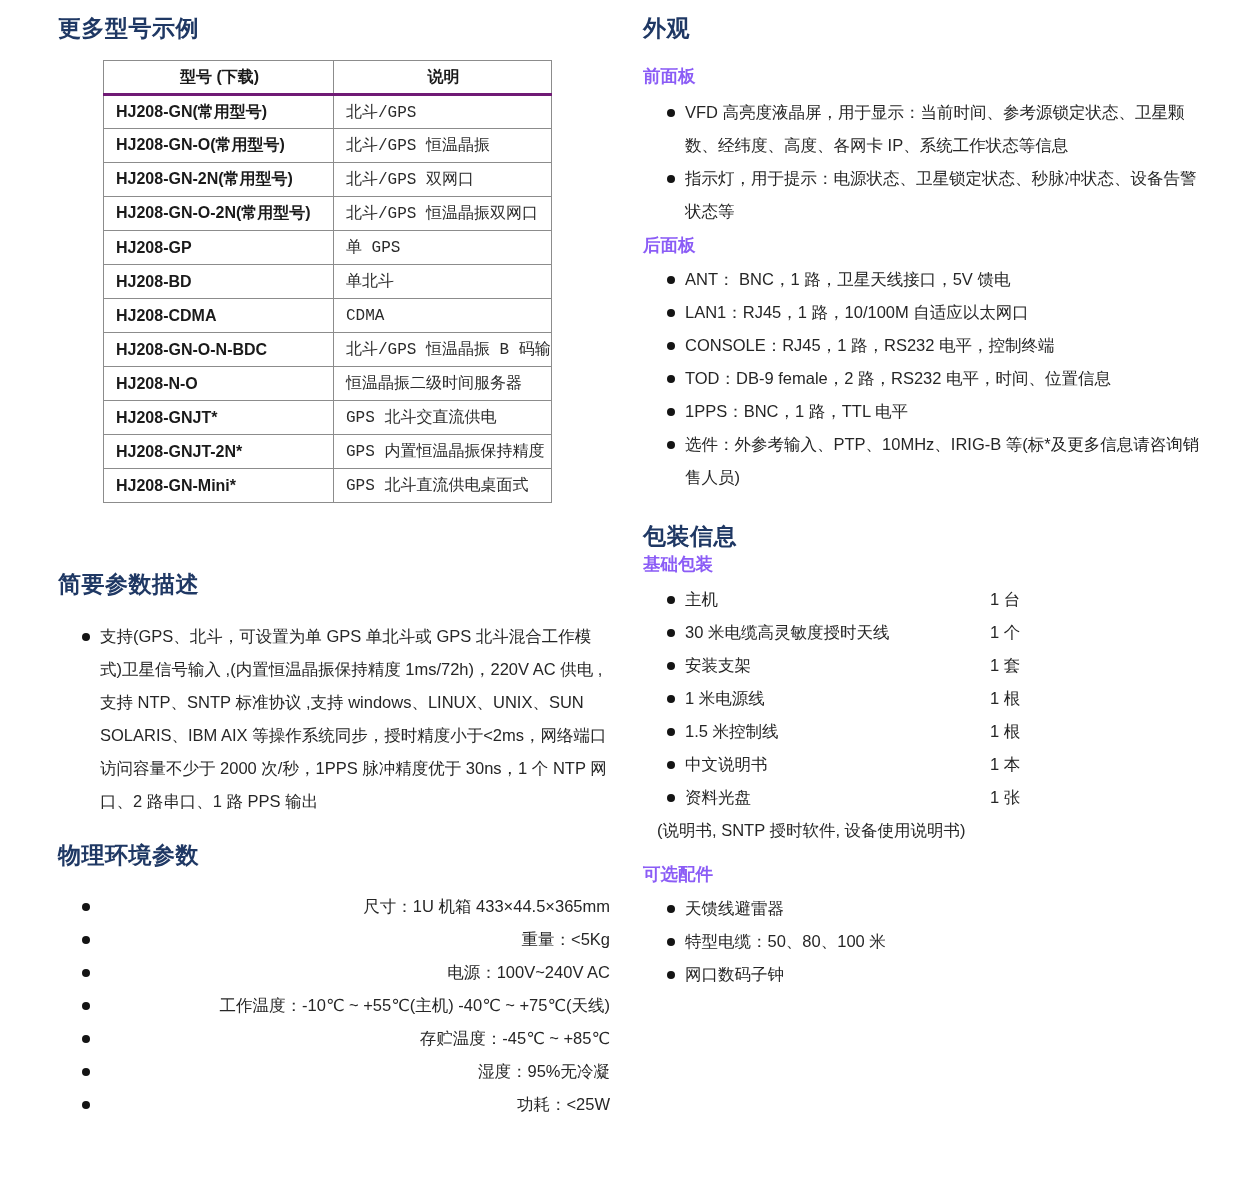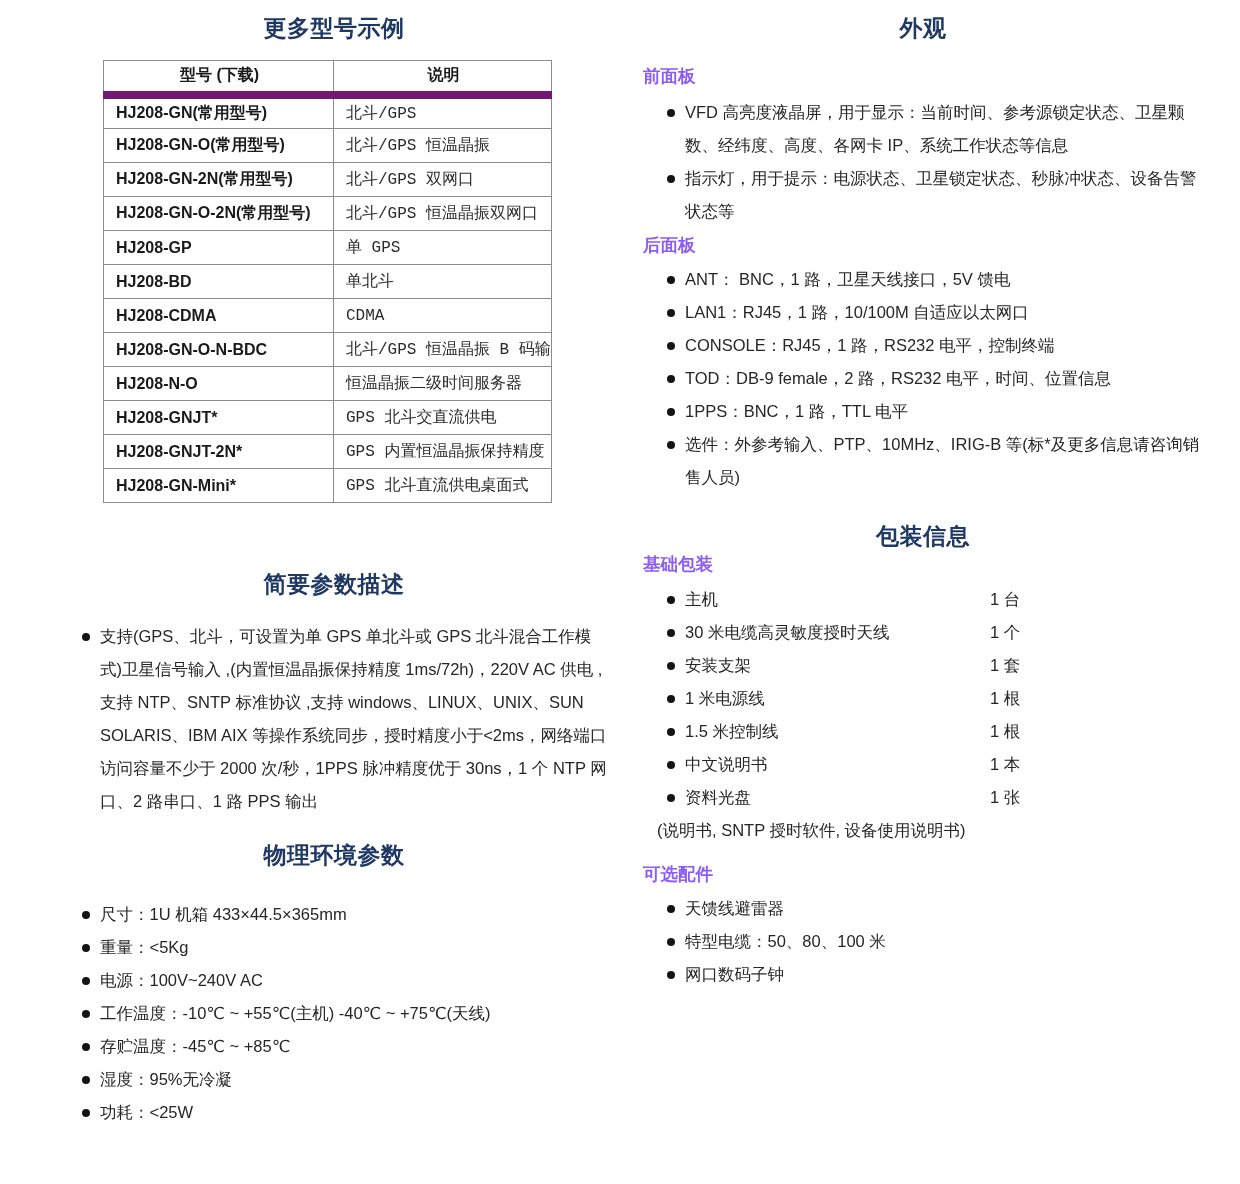--- a/index.html
+++ b/index.html
@@ -9,21 +9,21 @@
     font-family:"Liberation Sans","DejaVu Sans",sans-serif;
     color:#262626;
     overflow:hidden;
   }
   .columns { display:flex; padding-left:58px; }
   .col-left  { width:552px; flex:0 0 552px; }
   .col-right { width:560px; flex:0 0 560px; margin-left:33px; }
 
   h2.section-title {
     font-size:23px; font-weight:bold; color:#1f3864;
-    line-height:30px; letter-spacing:0.5px;text-align:center;
+    line-height:30px; letter-spacing:0.5px;
   }
   h3.sub-title {
     font-size:17.5px; font-weight:bold; color:#8b5cf6;
     line-height:24px;
   }
 
   
   .col-left h2.t1 { margin-top:13px; }
   table.models-table {
     border-collapse:collapse;
@@ -37,21 +37,21 @@
     border:1px solid #8c8c8c;
     height:34px;
     font-size:16px;
     padding:2px 10px 2px 12px;
     vertical-align:middle;
     white-space:nowrap;
     overflow:hidden;
   }
   .models-table th {
     text-align:center; font-weight:bold; color:#1a1a1a;
-    border-bottom:8px solid #701a75;
+    border-bottom:3px solid #701a75;
   }
   .models-table td.model { font-weight:bold; color:#1a1a1a; }
   .models-table td.desc  { color:#2b2b2b;font-family:Liberation Mono, monospace; }
 
   .col-left h2.t2 { margin-top:66px; }
   .col-left h2.t3 { margin-top:22px; }
 
   .bullet-item {
     position:relative;
     display:flex;
@@ -62,21 +62,21 @@
   }
   .bullet-dot {
     flex:0 0 auto;
     width:8px; height:8px; border-radius:50%;
     background:#141414;
     margin:13px 10px 0 24px;
   }
   .bullet-text { flex:1 1 auto; }
 
   .brief-list { margin-top:21px; }
-  .phys-list  { margin-top:28px; }
+  .phys-list  { margin-top:20px;text-align:right; }
 
   
   .col-right h2.t1 { margin-top:13px; }
   .sub-front { margin-top:21px; }
   .front-list { margin-top:8px; }
   .sub-rear { margin-top:5px; }
   .rear-list { margin-top:6px; }
   .col-right h2.t2 { margin-top:27px; }
   .sub-basic { margin-top:1px; }
   .pkg-list { margin-top:7px; }

